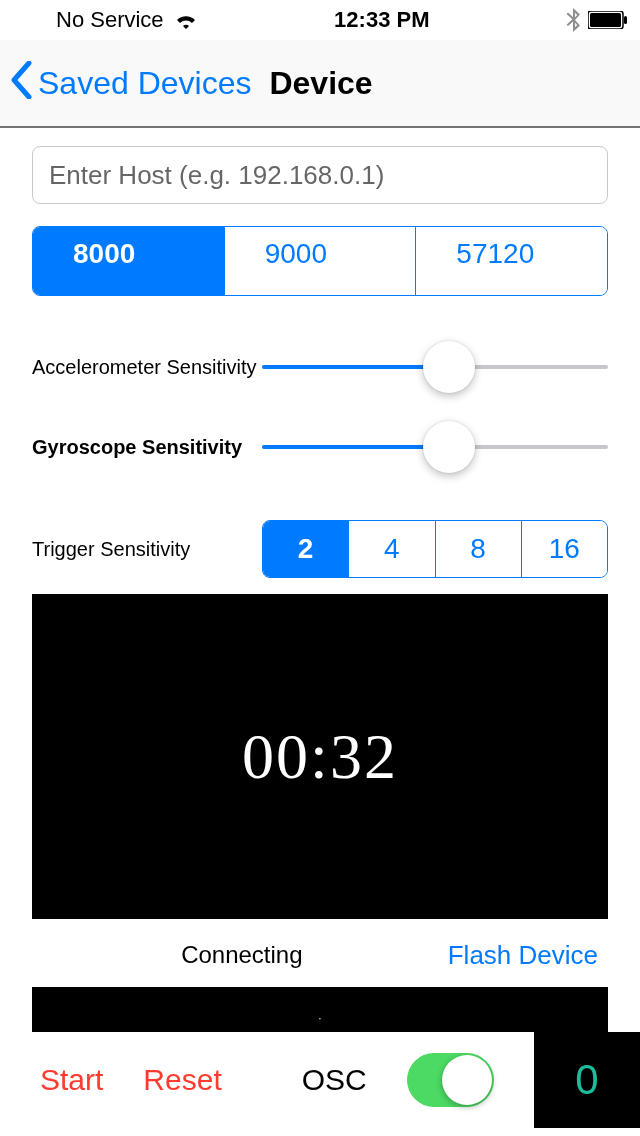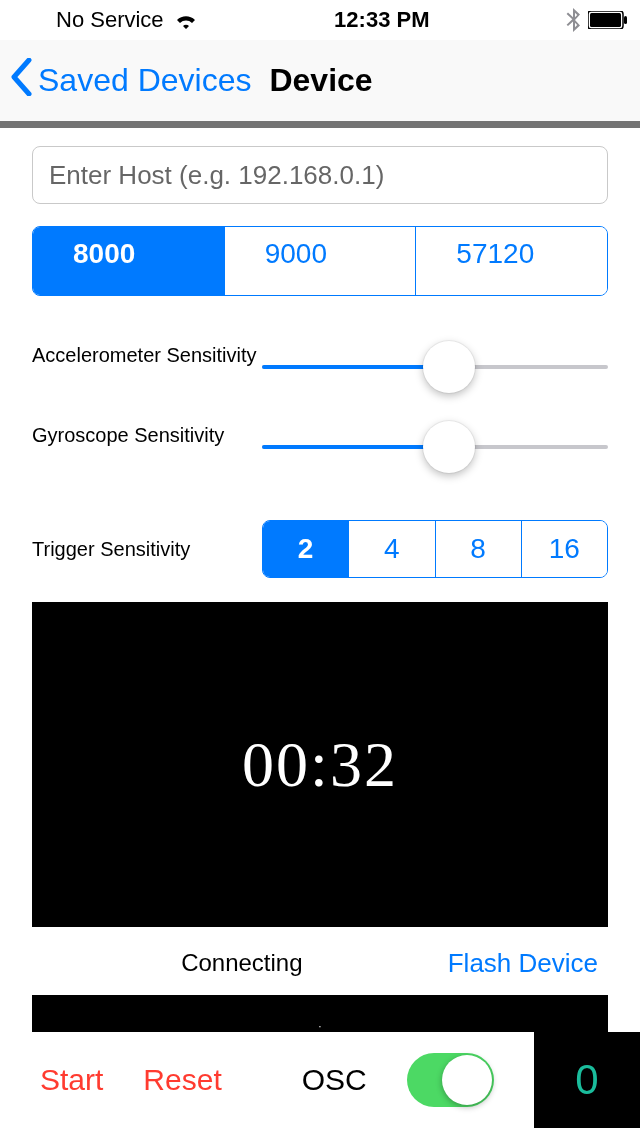--- a/index.html
+++ b/index.html
@@ -17,21 +17,21 @@
     padding: 0 12px; font-size: 22px; font-weight: 400;
   }
   .status-left { display:flex; align-items:center; gap:10px;margin-left:44px; }
   .status-right { display:flex; align-items:center; gap:8px; }
   .status-time { font-weight:600; }
   .wifi-icon svg, .bt-icon svg, .battery-icon svg { display:block; }
 
   
   .nav-bar {
     height: 88px; display:flex; align-items:center; padding: 0 10px;
-    background:#f9f9f9; border-bottom:7px solid #737373;
+    background:#f9f9f9; border-bottom:2px solid #737373;
   }
   .back-chevron { color: var(--blue); font-size: 44px; line-height:1; margin-right:6px; cursor:pointer; }
   .back-label { color: var(--blue); font-size: 32px; margin-right: 18px; cursor:pointer; }
   .nav-title { font-size: 32px; font-weight:600; }
 
   
   .content { padding: 18px 32px 0 32px; }
 
   .host-input {
     width: 100%; height: 58px; border:1px solid #c9c9c9; border-radius:8px;
@@ -44,22 +44,22 @@
     border:1px solid var(--blue); border-radius:8px; overflow:hidden;
   }
   .port-seg .seg {
     flex:1; height:68px; line-height:54px;
     font-size:28px; color:var(--blue); background:#fff;
     border-left:1px solid var(--blue); cursor:pointer;padding-left:40px;
   }
   .port-seg .seg:first-child { border-left:none; }
   .port-seg .seg.active { background:var(--blue); color:#fff; font-weight:600; }
 
-  .slider-row { display:flex; margin-top:48px; }
-  .slider-row + .slider-row { margin-top:34px; }
+  .slider-row { display:flex; align-items:center; margin-top:48px; }
+  .slider-row + .slider-row { margin-top:34px;font-weight:bold; }
   .slider-label { width:230px; font-size:20px; color:#000; }
   .slider-wrap { flex:1; position:relative; height:46px; }
   .track { position:absolute; left:0; right:0; top:50%; height:4px; margin-top:-2px; background:#c7c7cc; border-radius:2px; }
   .track-fill { position:absolute; left:0; top:50%; height:4px; margin-top:-2px; background:var(--blue); border-radius:2px; }
   .thumb {
     position:absolute; top:50%; width:52px; height:52px; margin-top:-26px; margin-left:-26px;
     background:#fff; border-radius:50%; box-shadow:0 3px 8px rgba(0,0,0,0.25), 0 0 0 1px rgba(0,0,0,0.05);
     cursor:pointer;
   }
 
@@ -69,21 +69,21 @@
     flex:1; display:flex; border:1px solid var(--blue); border-radius:8px; overflow:hidden;
   }
   .trigger-seg .tseg {
     flex:1; height:56px; line-height:56px; text-align:center; font-size:28px;
     color:var(--blue); background:#fff; border-left:1px solid var(--blue); cursor:pointer;
   }
   .trigger-seg .tseg:first-child { border-left:none; }
   .trigger-seg .tseg.active { background:var(--blue); color:#fff; font-weight:600; }
 
   .timer-box {
-    margin-top:24px; width:100%; height:325px; background:#000;
+    margin-top:16px; width:100%; height:325px; background:#000;
     display:flex; align-items:center; justify-content:center;
     color:#fff; font-size:64px; font-family: "Comic Sans MS", "Chalkboard SE", cursive;
     letter-spacing:2px;
   }
 
   .connect-row {
     display:flex; align-items:center; height:60px; margin-top:6px; padding:0 4px;
   }
   .connect-row .status-text { flex:1; text-align:center; font-size:24px; }
   .connect-row .flash-link { color:var(--blue); font-size:26px; cursor:pointer; padding-right:6px; }

